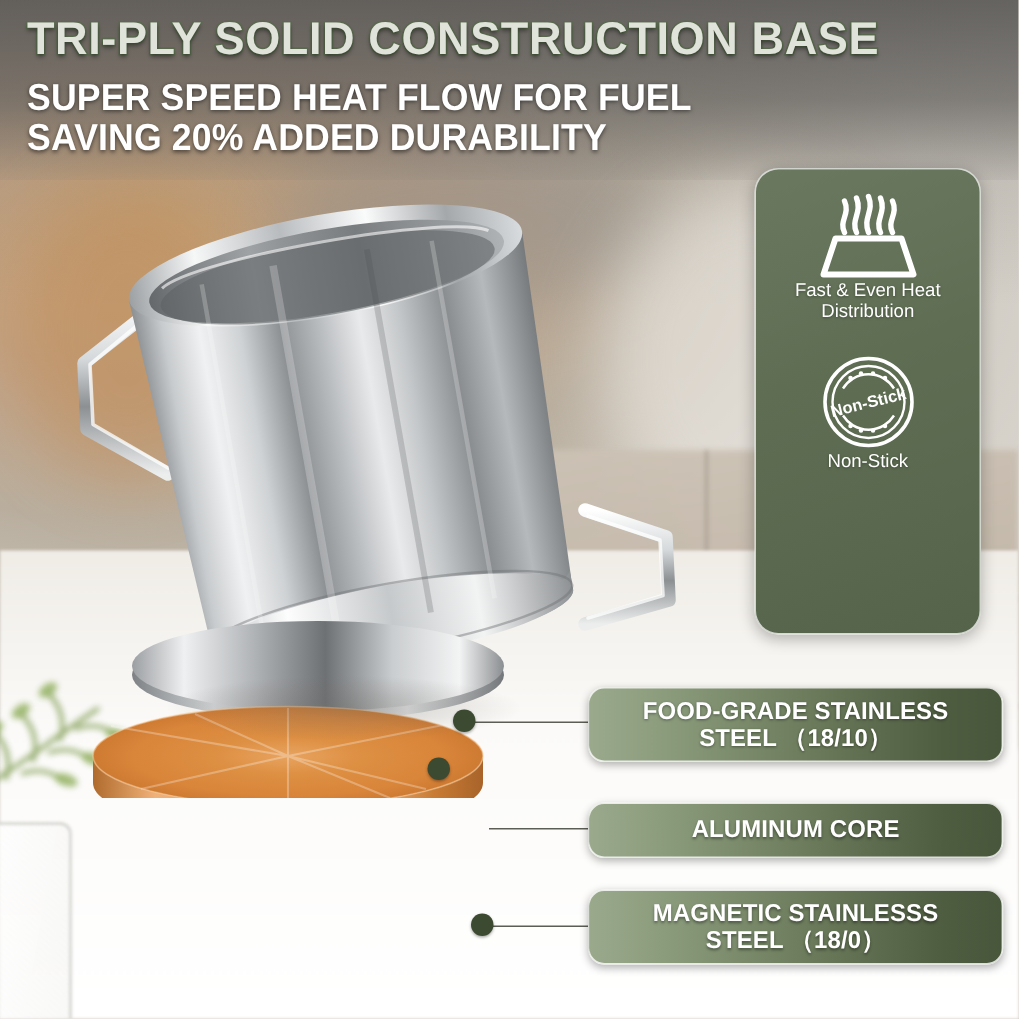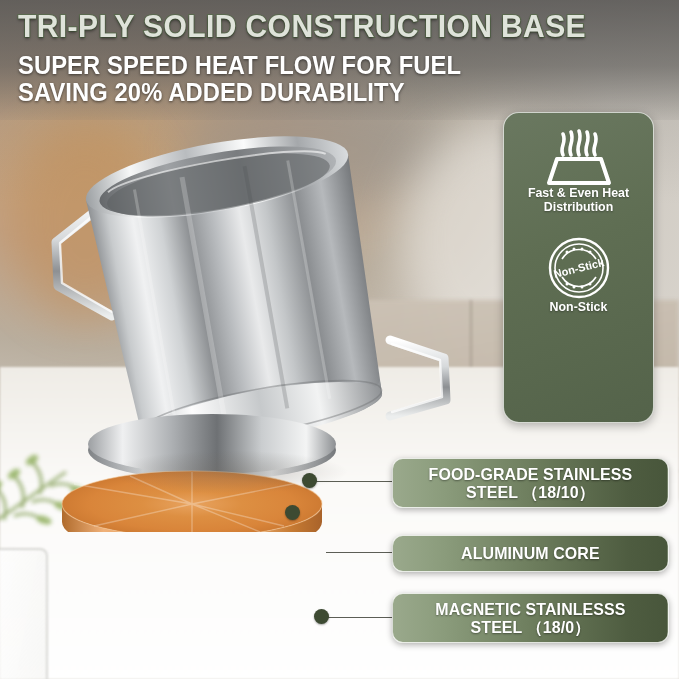--- a/index.html
+++ b/index.html
@@ -83,21 +83,21 @@
     position:absolute;left:503px;top:112px;width:149px;height:309px;
     border-radius:16px;
     background:linear-gradient(160deg,#6a7860 0%,#5f6e53 42%,#54634a 100%);
     border:1.6px solid rgba(255,255,255,.72);
     box-shadow:0 3px 10px rgba(0,0,0,.28);
     overflow:hidden;
   }
   .feat{position:absolute;left:0;width:149px;text-align:center;color:#fff;}
   .feat .glyph{display:block;margin:0 auto;}
   .feat .cap{
-    font-size:12.4px;font-weight:bold;line-height:13.6px;
+    font-size:12.4px;font-weight:normal;line-height:13.6px;
     text-shadow:0 1px 2px rgba(0,0,0,.35);
     padding:0 9px;
   }
   .feat-1{top:12px;}
   .feat-2{top:122px;}
   .feat-3{top:218px;}
 
   
   .pill{
     position:absolute;

